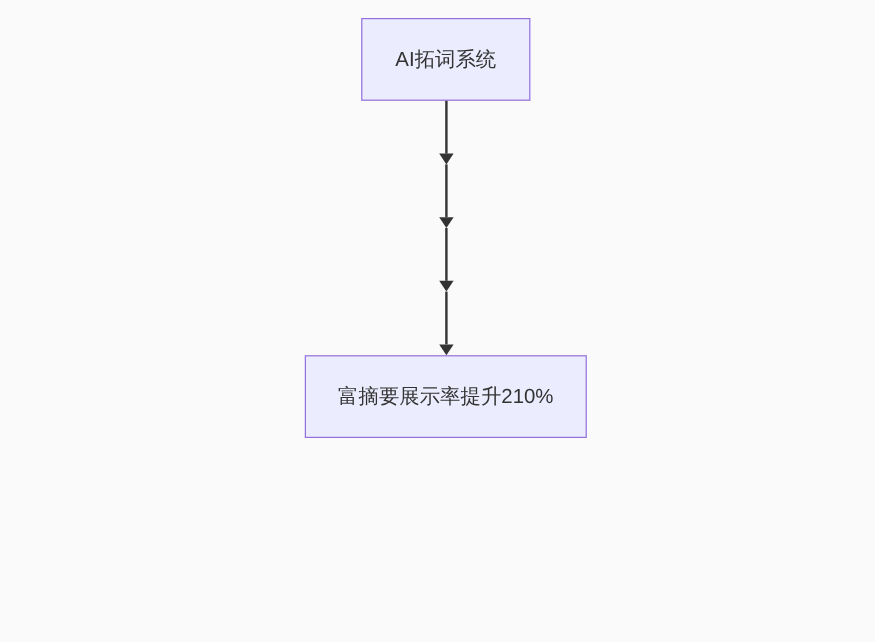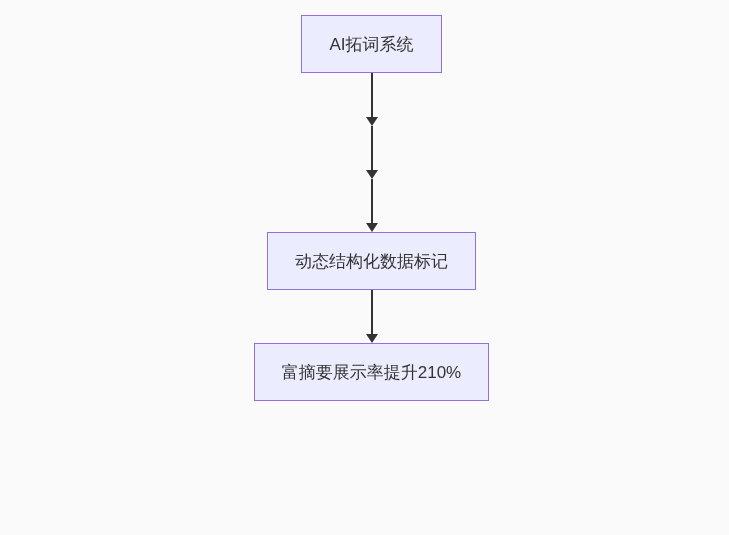--- a/index.html
+++ b/index.html
@@ -27,21 +27,21 @@
     width: 729px;
     height: 535px;
     padding-top: 15px;
     display: flex;
     flex-direction: column;
     align-items: center;
   }
   .flow-node {
     background: var(--node-fill);
     border: 1px solid var(--node-border);
-    height: 58px;
+    height: 69px;
     padding: 0 27px;
     display: flex;
     align-items: center;
     color: var(--text-color);
     font-size: 17px;
     white-space: nowrap;
     flex: 0 0 auto;
   }
   .flow-arrow {
     height: 53px;
@@ -84,23 +84,20 @@
     <div class="shaft"></div>
     <div class="head"></div>
   </div>
 
 
   <div class="flow-arrow">
     <div class="shaft"></div>
     <div class="head"></div>
   </div>
 
-  <div class="flow-node">
-    <span>动态结构化数据标记</span>
-  </div>
 
   <div class="flow-arrow">
     <div class="shaft"></div>
     <div class="head"></div>
   </div>
 
   <div class="flow-node">
     <span>富摘要展示率提升210%</span>
   </div>
 

